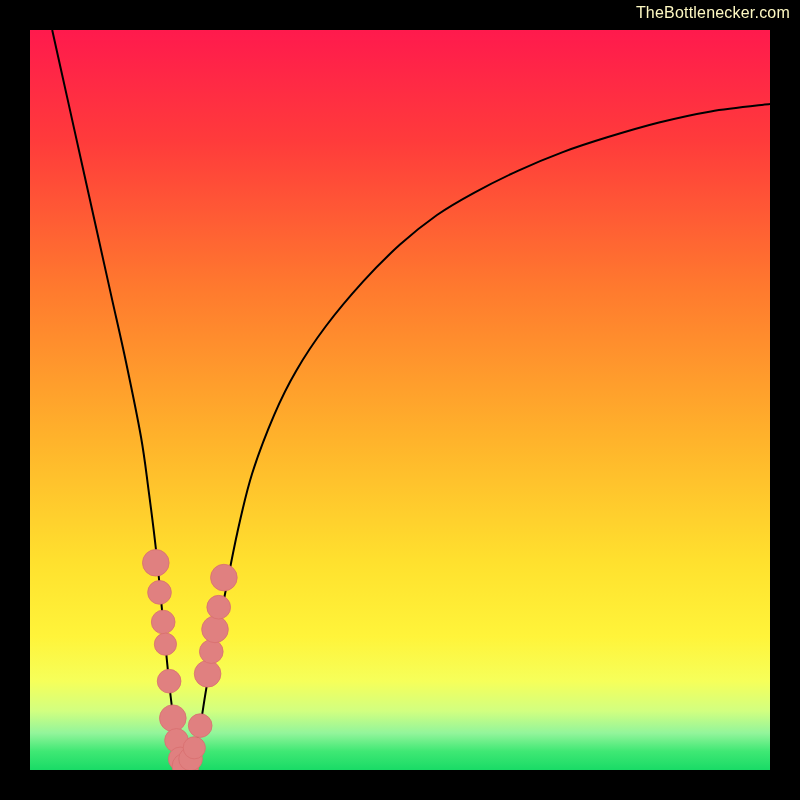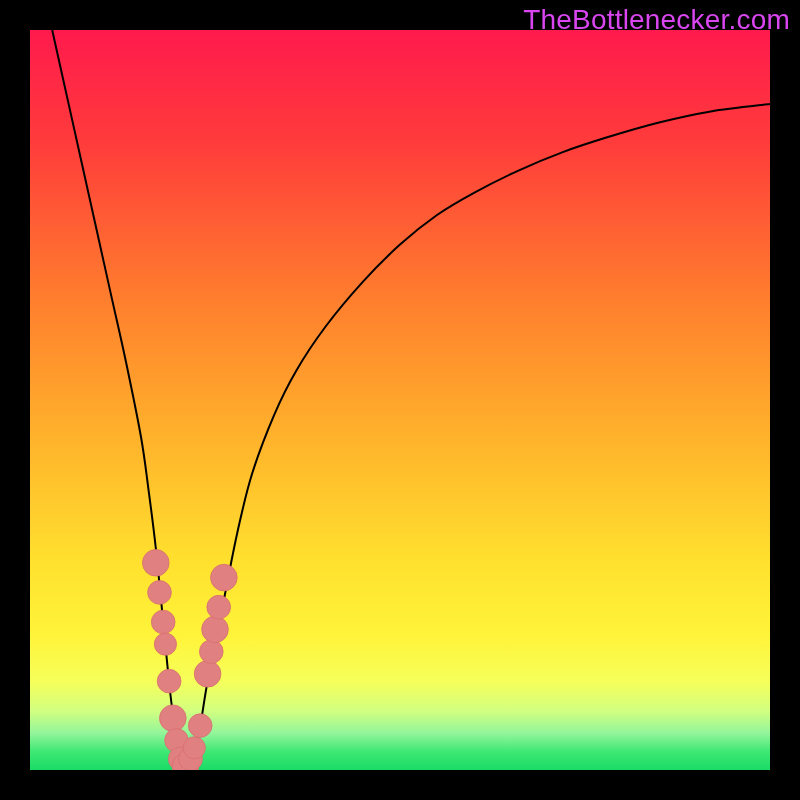--- a/index.html
+++ b/index.html
@@ -27,22 +27,22 @@
   }
   .plot svg {
     display: block;
     width: 740px;
     height: 740px;
   }
   .watermark {
     position: absolute;
     top: 4px;
     right: 10px;
-    color: #d946ef;
-    font-size: 28px;
+    color: #fef9c3;
+    font-size: 16px;
     font-weight: 500;
     letter-spacing: 0.2px;
   }
 </style>
 </head>
 <body>
 
 <div class="stage">
   <div class="plot">
     <svg id="chart-svg" viewBox="0 0 740 740">

